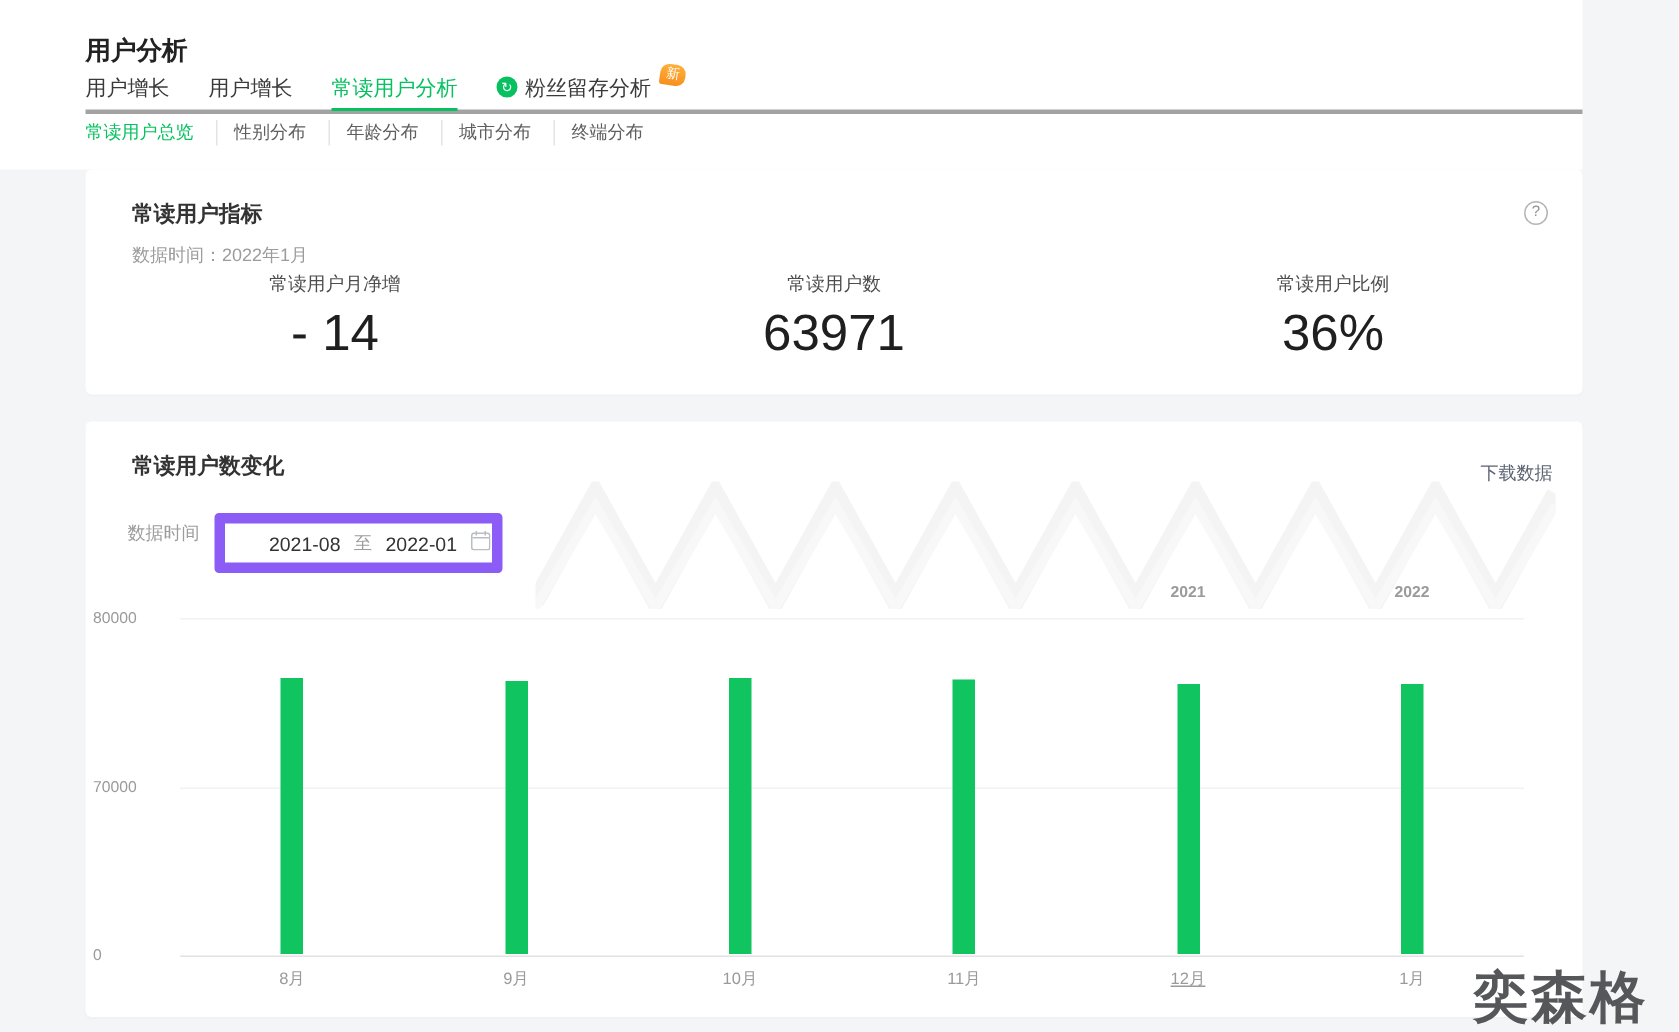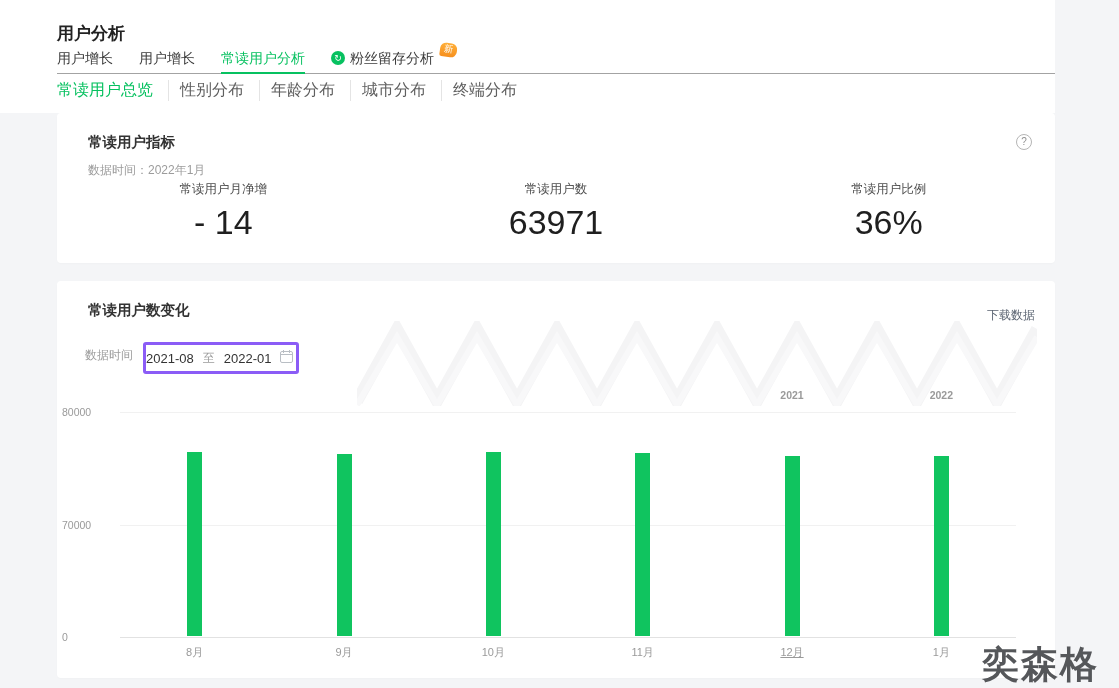--- a/index.html
+++ b/index.html
@@ -2,46 +2,46 @@
 <html><head>
 <meta charset="utf-8">
 <style>
   html,body{margin:0;padding:0;}
   body{font-family:"Liberation Sans","DejaVu Sans",sans-serif;}
   .page{position:relative;width:1119px;height:688px;background:#F4F5F7;overflow:hidden;}
 
   
   .header{position:absolute;left:0;top:0;width:1055px;height:113px;background:#ffffff;}
   .page-title{position:absolute;left:57px;top:22px;font-size:17px;font-weight:700;color:#222;margin:0;}
-  .main-tabs{position:absolute;left:57px;top:50px;width:998px;height:23px;border-bottom:1px solid #a3a3a3;display:flex;gap:26px;}
+  .main-tabs{position:absolute;left:57px;top:50px;width:998px;height:23px;border-bottom:3px solid #a3a3a3;display:flex;gap:26px;}
   .main-tab{position:relative;font-size:14px;color:#3a3a3a;padding-bottom:8px;cursor:pointer;display:flex;align-items:flex-start;gap:5px;}
   .main-tab.active{color:#07C160;border-bottom:2px solid #07C160;margin-bottom:-1px;}
   .tab-circle-icon{width:14px;height:14px;border-radius:50%;background:#07C160;color:#fff;font-size:9px;line-height:14px;text-align:center;display:inline-block;margin-top:1px;}
   .new-badge{position:relative;top:-7px;left:1px;display:inline-block;background:linear-gradient(180deg,#FFB03A,#F68F1E);color:#fff;font-size:9px;line-height:1;padding:2px 4px 3px;border-radius:6px 6px 6px 2px;transform:rotate(8deg);}
-  .sub-tabs{position:absolute;left:57px;top:80px;display:flex;align-items:center;font-size:16px;color:#5f5f5f;}
+  .sub-tabs{position:absolute;left:57px;top:80px;display:flex;align-items:center;font-size:12px;color:#5f5f5f;}
   .sub-tab{cursor:pointer;}
   .sub-tab + .sub-tab{border-left:1px solid #e4e4e4;padding-left:11px;margin-left:15px;}
   .sub-tab.active{color:#07C160;}
 
   
   .card{position:absolute;left:57px;width:998px;background:#fff;border-radius:4px;box-shadow:0 1px 2px rgba(0,0,0,0.02);}
   .card-metrics{top:113px;height:150px;}
   .card-chart{top:281px;height:397px;}
   .card-title{position:absolute;left:31px;top:20px;font-size:14.5px;font-weight:700;color:#333;}
   .data-time{position:absolute;left:31px;top:49px;font-size:12px;color:#9c9c9c;}
   .help-icon{position:absolute;right:23px;top:21px;width:14px;height:14px;border:1px solid #b5b5b5;border-radius:50%;color:#8f8f8f;font-size:10px;line-height:14px;text-align:center;background:#fff;cursor:pointer;box-sizing:content-box;padding:0;}
   .metrics-row{position:absolute;left:0;right:0;top:68px;display:flex;}
   .metric{flex:1;text-align:center;}
   .metric-label{font-size:12.5px;color:#4d4d4d;}
   .metric-value{margin-top:4px;font-size:34px;line-height:40px;color:#1f1f1f;font-weight:400;}
 
   
   .download-link{position:absolute;right:20px;top:26px;font-size:12px;color:#5b6472;cursor:pointer;text-decoration:none;}
   .date-label{position:absolute;left:28px;top:66px;font-size:12px;color:#9c9c9c;}
-  .date-picker{position:absolute;left:86px;top:61px;width:150px;height:26px;border:3px solid #8b5cf6;border-radius:3px;background:#fff;display:flex;align-items:center;gap:9px;font-size:13px;color:#333;cursor:pointer;}
+  .date-picker{position:absolute;left:86px;top:61px;width:150px;height:26px;border:7px solid #8b5cf6;border-radius:3px;background:#fff;display:flex;align-items:center;justify-content:center;gap:9px;font-size:13px;color:#333;cursor:pointer;padding-left:28px;}
   .date-sep{color:#9c9c9c;font-size:12px;}
   .calendar-icon{display:inline-block;}
 
   
   .chart-area{position:absolute;left:63px;top:131px;width:896px;height:225px;}
   .gridline{position:absolute;left:0;width:100%;height:1px;background:#f1f1f1;}
   .gridline.baseline{background:#e2e2e2;}
   .ytick{position:absolute;left:-58px;width:44px;text-align:left;transform:translateY(-50%);font-size:10.5px;color:#9a9a9a;}
   .bar{position:absolute;bottom:1px;width:15px;border-radius:0;}
   .xtick{position:absolute;top:233px;transform:translateX(-50%);font-size:11px;color:#9a9a9a;white-space:nowrap;}

